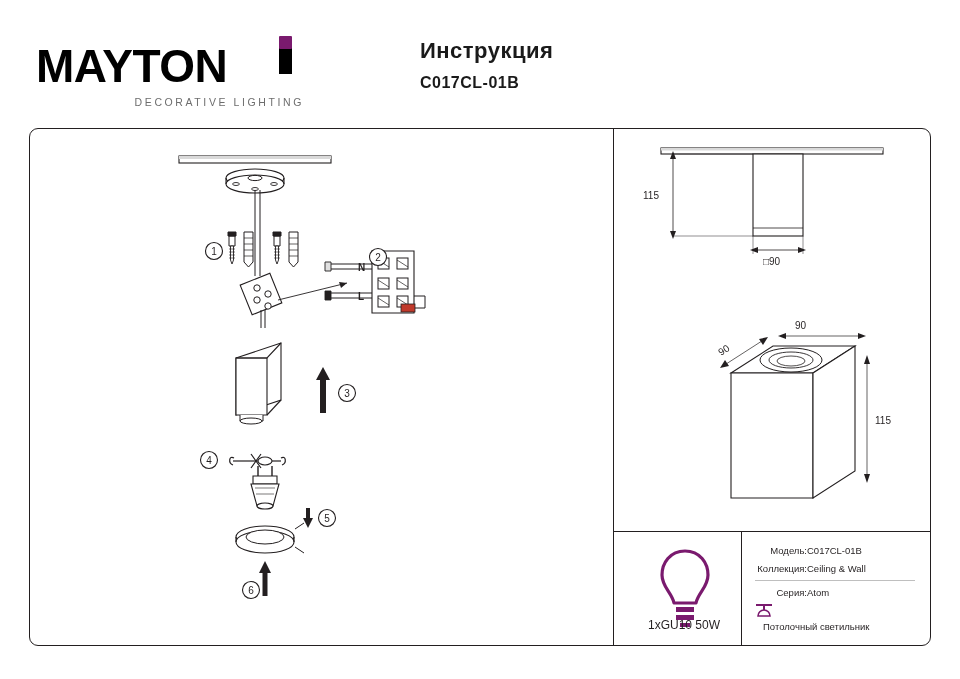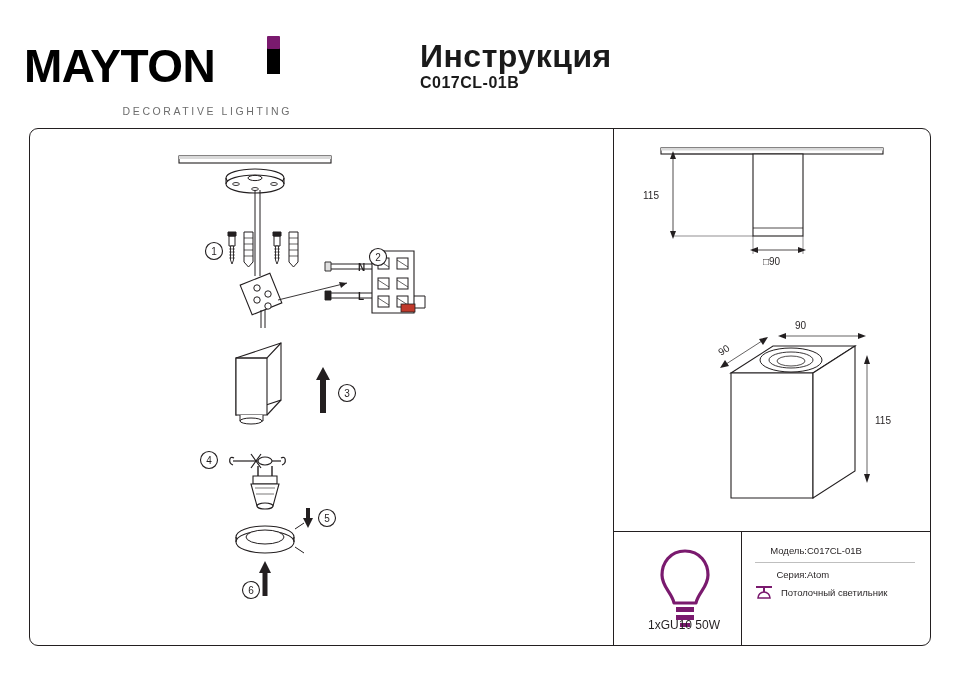--- a/index.html
+++ b/index.html
@@ -17,37 +17,36 @@
   }
   .page {
     position: absolute;
     left: 0; top: 0;
     width: 960px; height: 679px;
   }
 
   
   .logo-wrap {
     position: absolute;
-    left: 24px;
+    left: 36px;
     top: 38px;
     width: 280px;
   }
   .logo-sub {
-    margin-top: 9px;
     font-size: 10.5px;
     letter-spacing: 2.6px;
     color: #6d6d6d;
     text-align: right;
     width: 268px;
   }
   .title-main {
     position: absolute;
     left: 420px;
     top: 38px;
-    font-size: 32px;
+    font-size: 22px;
     font-weight: bold;
     letter-spacing: 0.5px;
   }
   .title-sub {
     position: absolute;
     left: 420px;
     top: 74px;
     font-size: 16px;
     font-weight: bold;
     letter-spacing: 0.5px;
@@ -112,22 +111,22 @@
     font-weight: normal;
   }
   .info-sep {
     width: 160px;
     height: 1px;
     background: #bfbfbf;
     margin: 3px 0 4px 0;
   }
   .info-type {
     display: flex;
-    align-items: center;
     margin-top: 2px;
+    flex-direction: column;
   }
   .type-text {
     margin-left: 8px;
     font-size: 9.5px;
   }
   .lamp-label {
     position: absolute;
     left: 648px;
     top: 618px;
     font-size: 12px;
@@ -401,20 +400,24 @@
     <rect x="26" y="62" width="18" height="5" fill="#7a1a6e"></rect>
     <rect x="26" y="70" width="18" height="5" fill="#7a1a6e"></rect>
     <rect x="30" y="78" width="10" height="4" fill="#7a1a6e"></rect>
   </svg>
   <div class="lamp-label">1xGU10 50W</div>
 
   <div class="info">
     <div class="info-row">
       <span class="info-label">Модель:</span>
       <span class="info-value">C017CL-01B</span>
+    </div>
+    <div class="info-row">
+      <span class="info-label">Коллекция:</span>
+      <span class="info-value">Ceiling &amp; Wall</span>
     </div>
     <div class="info-sep"></div>
     <div class="info-row">
       <span class="info-label">Серия:</span>
       <span class="info-value">Atom</span>
     </div>
     <div class="info-type">
       <svg width="18" height="16" viewBox="0 0 18 16">
         <rect x="1" y="1" width="16" height="2" fill="#7a1a6e"></rect>
         <rect x="8" y="3" width="2" height="4" fill="#7a1a6e"></rect>

